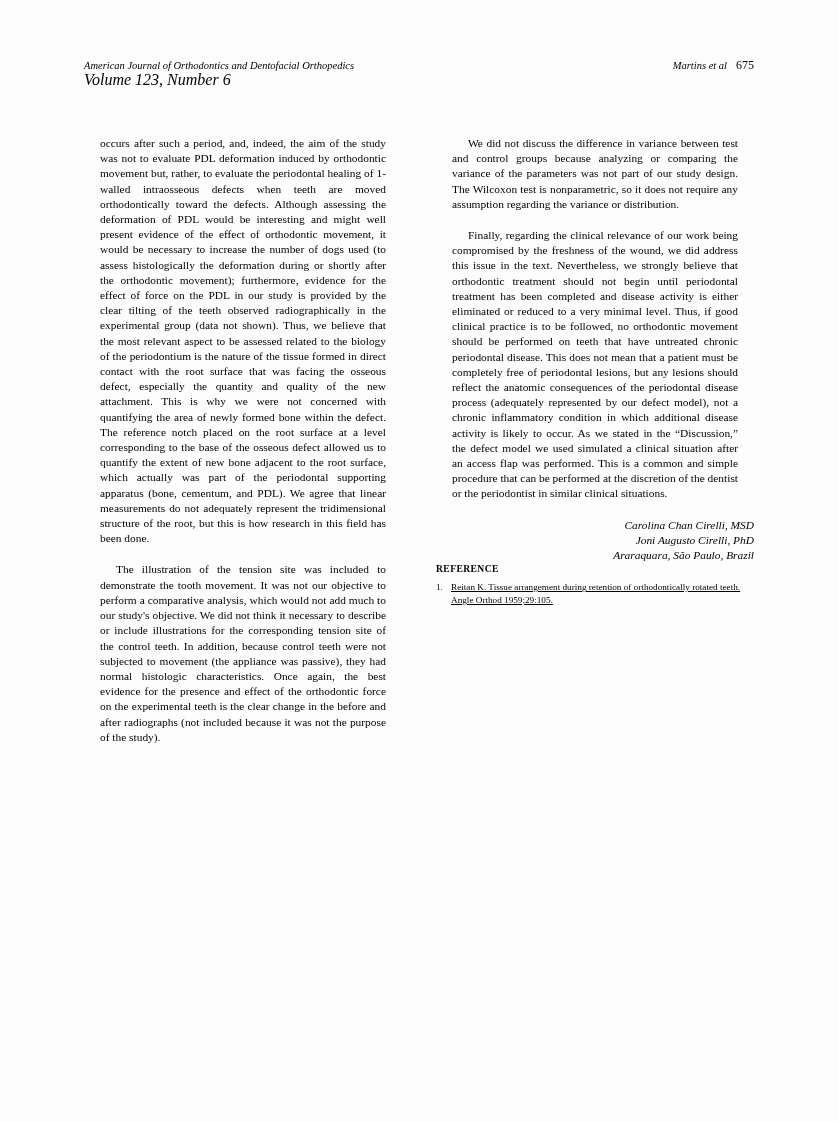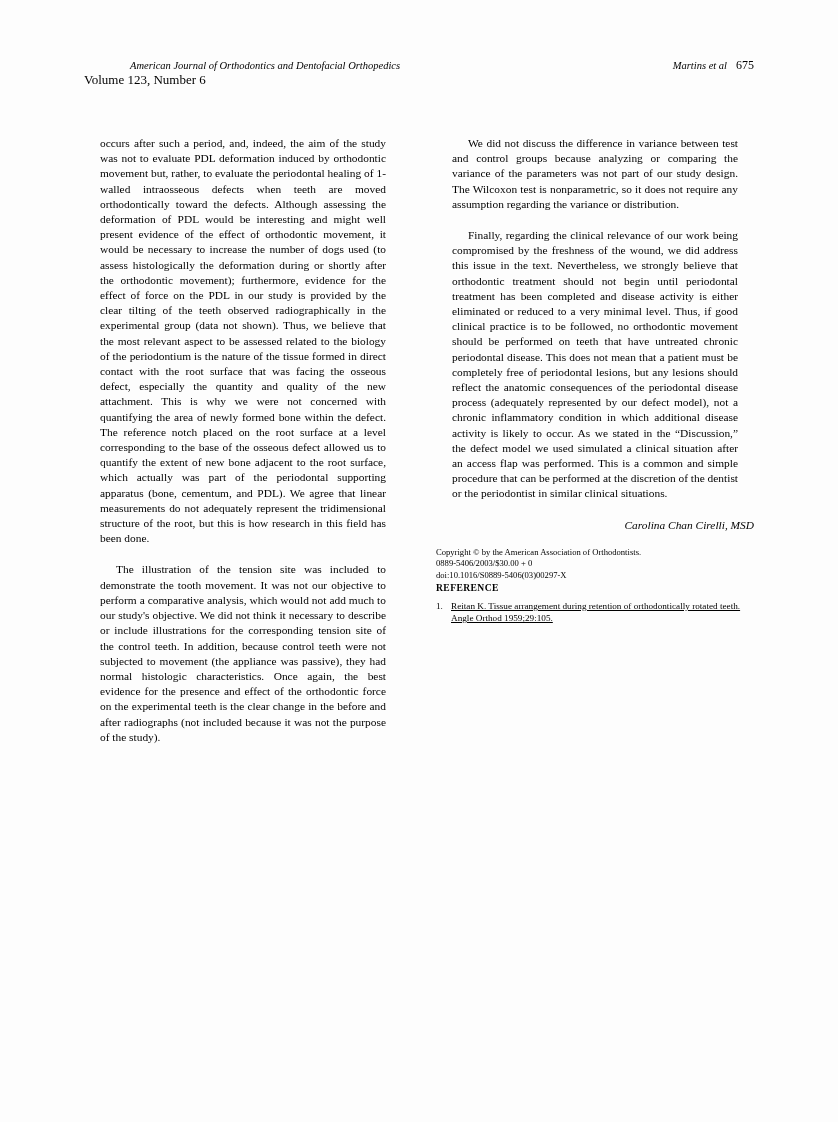--- a/index.html
+++ b/index.html
@@ -28,39 +28,39 @@
     top: 58px;
     width: 670px;
   }
   .header-row {
     display: flex;
     justify-content: space-between;
     align-items: flex-end;
     font-style: italic;
     font-size: 10.5px;
     line-height: 14px;
-    margin-left: 46px;
   }
   .header-left {
     font-style: italic;
     font-size: 10.5px;
   }
   .header-right {
     font-style: italic;
     font-size: 10.5px;
     white-space: nowrap;
   }
   .header-right .page-num {
     font-style: normal;
     font-weight: normal;
     font-size: 12px;
     margin-left: 9px;
   }
   .header-vol {
-    font-size: 13px;
+    font-style: italic;
+    font-size: 16px;
     line-height: 14px;
   }
   .columns {
     position: absolute;
     left: 84px;
     top: 120px;
     width: 670px;
     display: flex;
     gap: 34px;
   }
@@ -137,27 +137,24 @@
       <p class="body first">occurs after such a period, and, indeed, the aim of the study was not to evaluate PDL deformation induced by orthodontic movement but, rather, to evaluate the periodontal healing of 1-walled intraosseous defects when teeth are moved orthodontically toward the defects. Although assessing the deformation of PDL would be interesting and might well present evidence of the effect of orthodontic movement, it would be necessary to increase the number of dogs used (to assess histologically the deformation during or shortly after the orthodontic movement); furthermore, evidence for the effect of force on the PDL in our study is provided by the clear tilting of the teeth observed radiographically in the experimental group (data not shown). Thus, we believe that the most relevant aspect to be assessed related to the biology of the periodontium is the nature of the tissue formed in direct contact with the root surface that was facing the osseous defect, especially the quantity and quality of the new attachment. This is why we were not concerned with quantifying the area of newly formed bone within the defect. The reference notch placed on the root surface at a level corresponding to the base of the osseous defect allowed us to quantify the extent of new bone adjacent to the root surface, which actually was part of the periodontal supporting apparatus (bone, cementum, and PDL). We agree that linear measurements do not adequately represent the tridimensional structure of the root, but this is how research in this field has been done.</p>
       <p class="body">The illustration of the tension site was included to demonstrate the tooth movement. It was not our objective to perform a comparative analysis, which would not add much to our study's objective. We did not think it necessary to describe or include illustrations for the corresponding tension site of the control teeth. In addition, because control teeth were not subjected to movement (the appliance was passive), they had normal histologic characteristics. Once again, the best evidence for the presence and effect of the orthodontic force on the experimental teeth is the clear change in the before and after radiographs (not included because it was not the purpose of the study).</p>
     </div>
 
     <div class="col">
       <p class="body">We did not discuss the difference in variance between test and control groups because analyzing or comparing the variance of the parameters was not part of our study design. The Wilcoxon test is nonparametric, so it does not require any assumption regarding the variance or distribution.</p>
       <p class="body">Finally, regarding the clinical relevance of our work being compromised by the freshness of the wound, we did address this issue in the text. Nevertheless, we strongly believe that orthodontic treatment should not begin until periodontal treatment has been completed and disease activity is either eliminated or reduced to a very minimal level. Thus, if good clinical practice is to be followed, no orthodontic movement should be performed on teeth that have untreated chronic periodontal disease. This does not mean that a patient must be completely free of periodontal lesions, but any lesions should reflect the anatomic consequences of the periodontal disease process (adequately represented by our defect model), not a chronic inflammatory condition in which additional disease activity is likely to occur. As we stated in the “Discussion,” the defect model we used simulated a clinical situation after an access flap was performed. This is a common and simple procedure that can be performed at the discretion of the dentist or the periodontist in similar clinical situations.</p>
 
       <div class="signatures">
         <div>Carolina Chan Cirelli, MSD</div>
+        <div>Joni Augusto Cirelli, PhD</div>
+        <div>Araraquara, São Paulo, Brazil</div>
       </div>
 
-      <div class="copyright">
-        <div>Copyright © by the American Association of Orthodontists.</div>
-        <div>0889-5406/2003/$30.00 + 0</div>
-        <div>doi:10.1016/S0889-5406(03)00297-X</div>
-      </div>
 
       <div class="ref-heading">REFERENCE</div>
 
       <div class="ref-list">
         <div class="ref-item">
           <div class="ref-num">1.</div>
           <div class="ref-text">Reitan K. Tissue arrangement during retention of orthodontically rotated teeth. Angle Orthod 1959;29:105.</div>
         </div>
       </div>
     </div>

